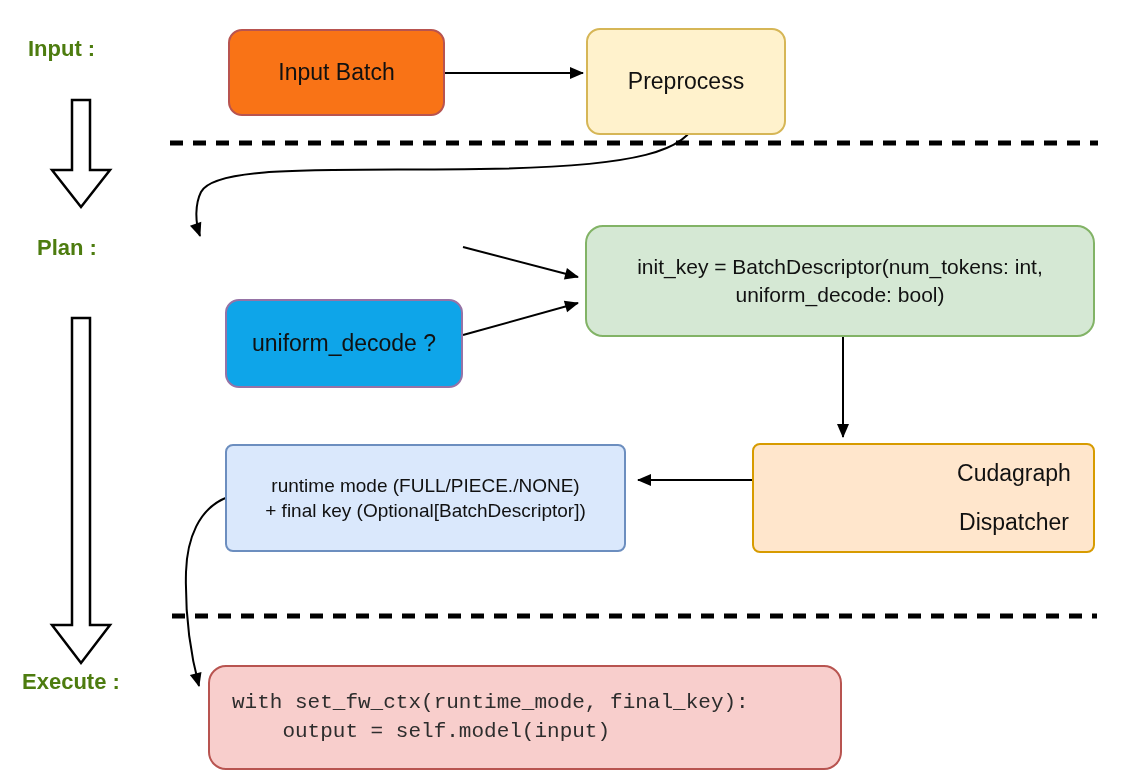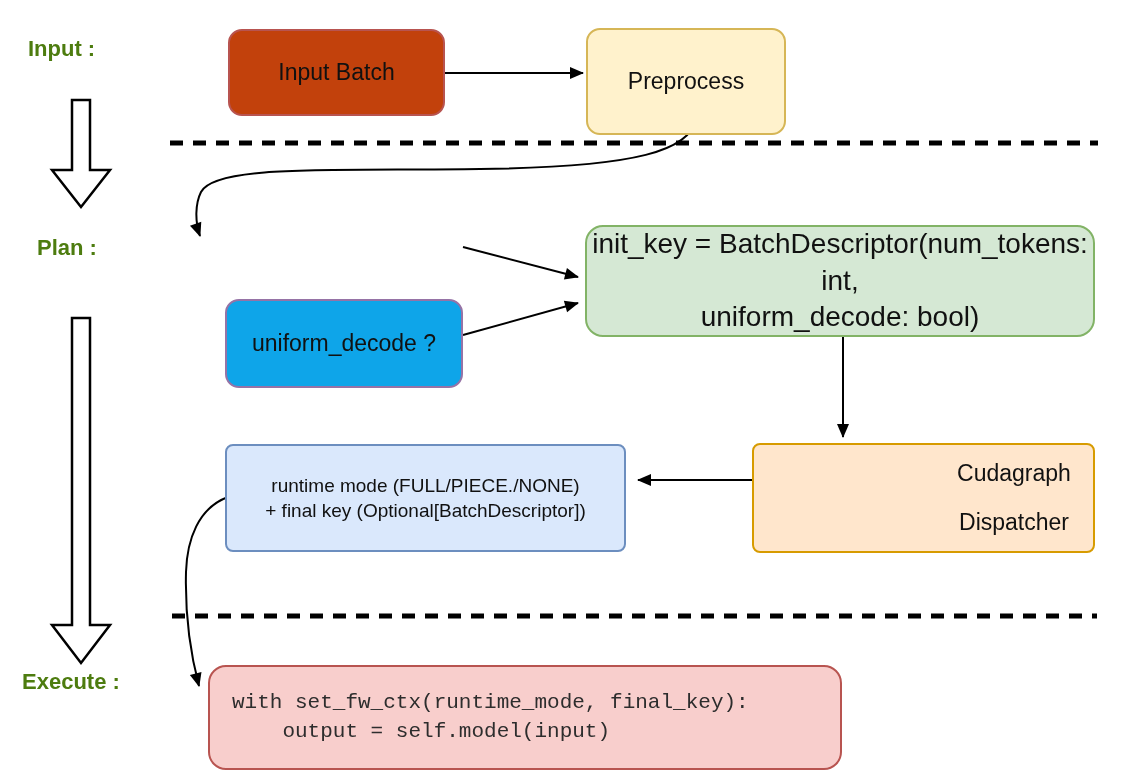--- a/index.html
+++ b/index.html
@@ -4,21 +4,21 @@
 <style>
   html,body{margin:0;padding:0;background:#fff;}
   .canvas{position:relative;width:1142px;height:770px;background:#ffffff;overflow:hidden;
           font-family:"Liberation Sans",sans-serif;}
   .layer{position:absolute;left:0;top:0;width:1142px;height:770px;}
   .stage-label{position:absolute;font-weight:bold;font-size:22px;color:#4d7c0f;white-space:nowrap;}
   .node{position:absolute;border:2px solid #000;display:flex;flex-direction:column;
         align-items:center;justify-content:center;text-align:center;color:#111;
         box-sizing:border-box;line-height:1.32;}
   .r14{border-radius:14px;} .r16{border-radius:8px;} .r12{border-radius:12px;} .r18{border-radius:18px;}
-  .fs23{font-size:23px;} .fs21{font-size:28px;} .fs20{font-size:20px;} .fs19{font-size:19px;}
+  .fs23{font-size:23px;} .fs21{font-size:21px;} .fs20{font-size:20px;} .fs19{font-size:19px;}
   .node span{display:block;}
   .code-box{justify-content:center;align-items:flex-start;padding-left:22px;
             font-family:"Liberation Mono","DejaVu Sans Mono",monospace;font-size:21px;
             color:#2d2d2d;text-align:left;line-height:1.38;margin-top:20px;}
   .code-box span{white-space:pre;}
   .cud-label{position:absolute;display:flex;flex-direction:column;align-items:center;
              justify-content:center;text-align:center;font-size:23px;color:#111;line-height:1.45;gap:16px;}
   svg{display:block;}
 </style>
 </head>
@@ -45,21 +45,21 @@
     <path d="M463,335 L578,303" stroke="#000" stroke-width="2" fill="none" marker-end="url(#arrow)"></path>
     <path d="M843,337 L843,437" stroke="#000" stroke-width="2" fill="none" marker-end="url(#arrow)"></path>
     <path d="M755,480 L638,480" stroke="#000" stroke-width="2" fill="none" marker-end="url(#arrow)"></path>
     <path d="M228,497 C198,508 187,540 186,572 C185,612 190,652 199,686" stroke="#000" stroke-width="2" fill="none" marker-end="url(#arrow)"></path>
   </svg>
 
   <div class="stage-label" style="left:28px;top:36px;">Input :</div>
   <div class="stage-label" style="left:37px;top:235px;">Plan :</div>
   <div class="stage-label" style="left:22px;top:669px;">Execute :</div>
 
-  <div class="node r14 fs23" style="left: 228px; top: 29px; width: 217px; height: 87px; background-color: #c2410c; border-color: rgb(184, 84, 80);">
+  <div class="node r14 fs23" style="left: 228px; top: 29px; width: 217px; height: 87px; background-color: #f97316; border-color: rgb(184, 84, 80);">
     <span>Input Batch</span>
   </div>
 
   <div class="node r14 fs23" style="left: 586px; top: 28px; width: 200px; height: 107px; background-color: rgb(255, 242, 204); border-color: rgb(214, 182, 86);">
     <span>Preprocess</span>
   </div>
 
 
   <div class="node r14 fs23" style="left: 225px; top: 299px; width: 238px; height: 89px; background-color: #0ea5e9; border-color: rgb(150, 115, 166);">
     <span>uniform_decode ?</span>

